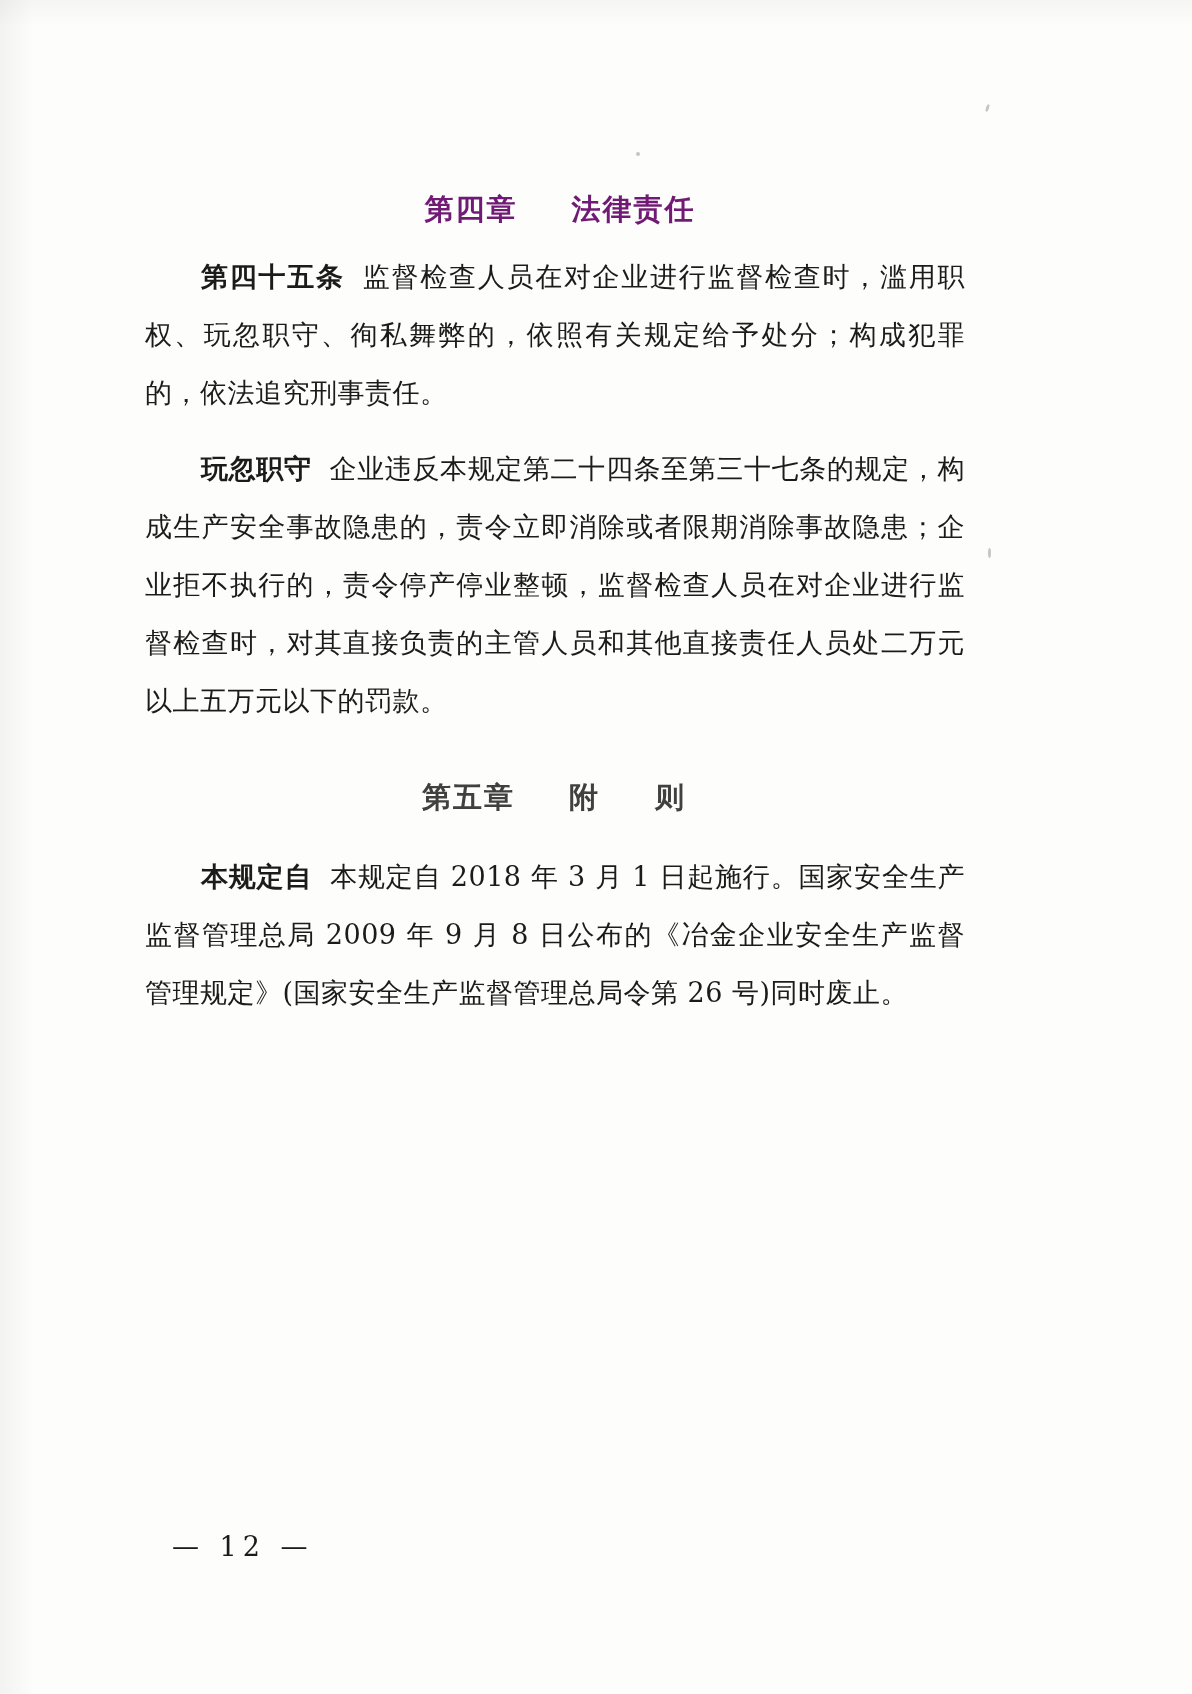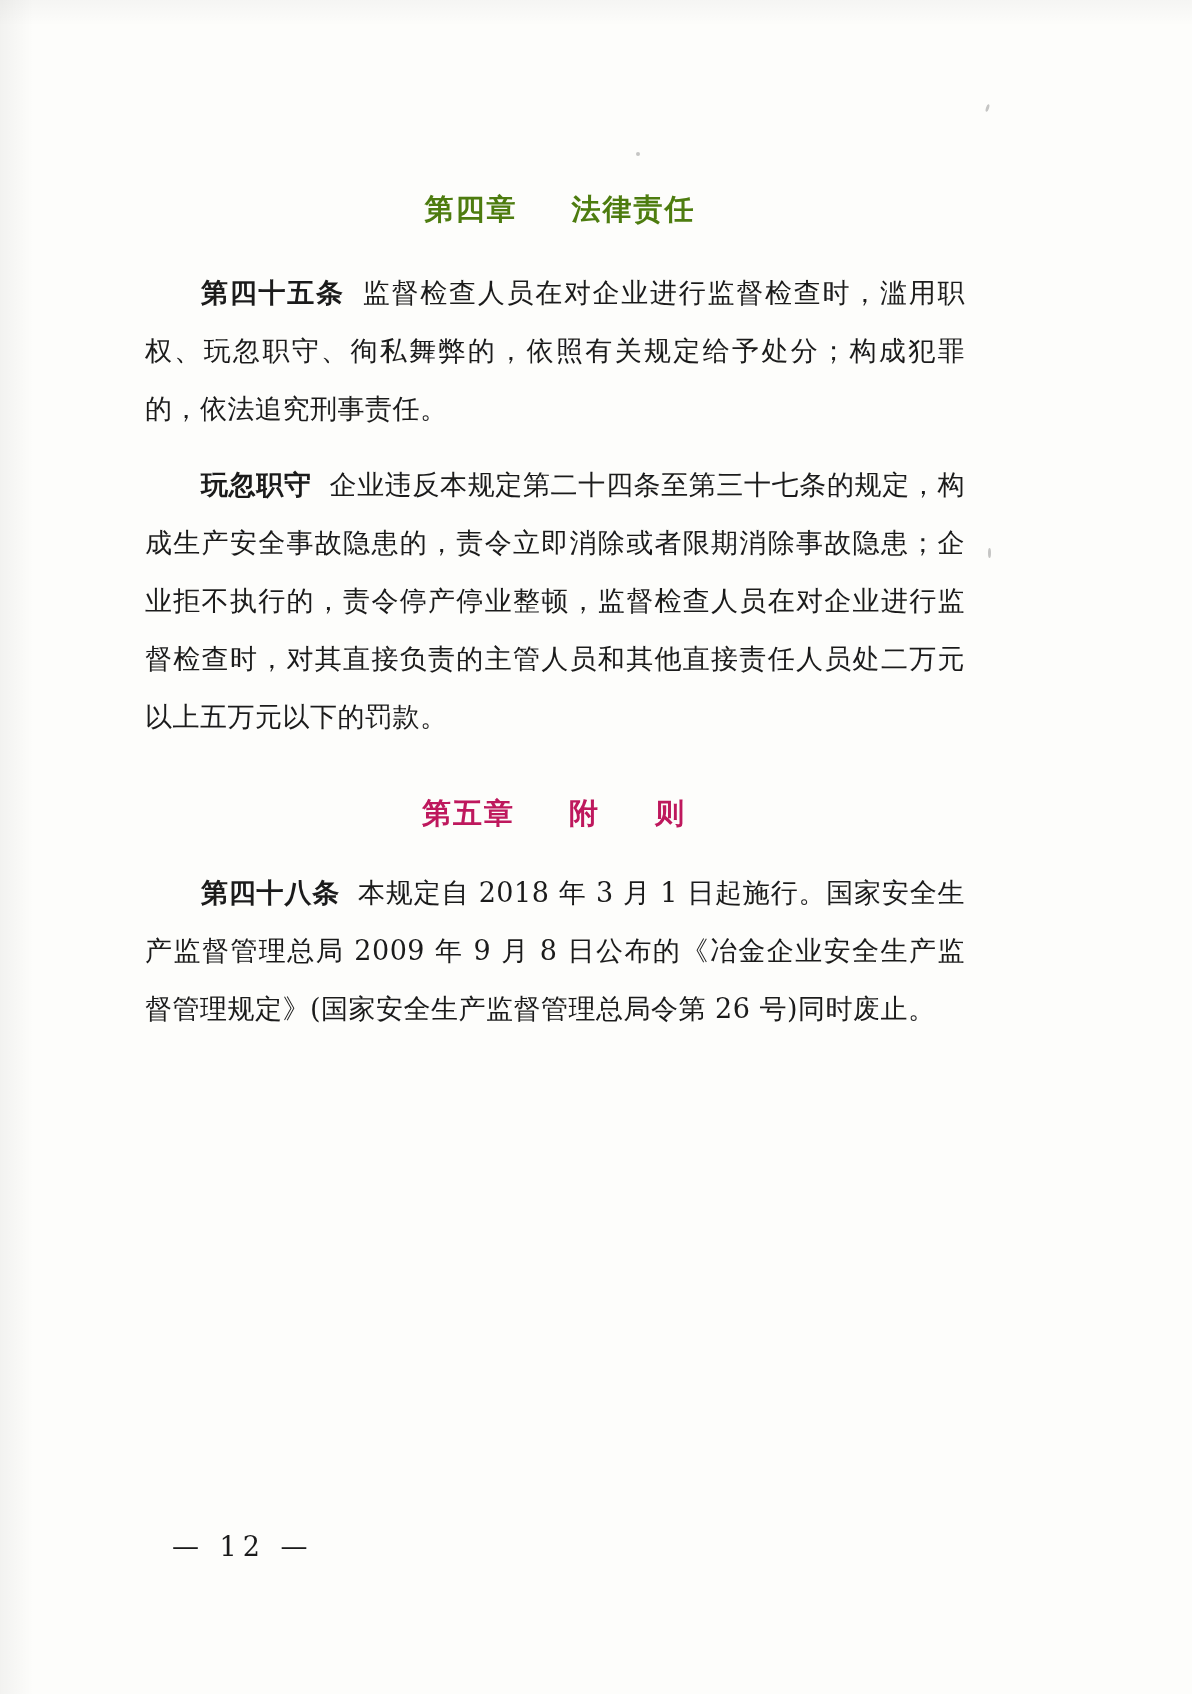--- a/index.html
+++ b/index.html
@@ -30,34 +30,34 @@
     position: absolute;
     left: 145px;
     top: 190px;
     width: 830px;
   }
   .chapter-heading {
     text-align: center;
     font-weight: bold;
     font-size: 29px;
     letter-spacing: 2px;
-    margin: 0 0 34px 0;
-    color: #4d7c0f;
+    margin: 0 0 18px 0;
+    color: #701a75;
   }
   .chapter-heading .gap {
     display: inline-block;
     width: 30px;
   }
   .chapter-heading-2 {
     text-align: center;
     font-weight: bold;
     font-size: 29px;
     letter-spacing: 2px;
     margin: 48px 0 30px 0;
-    color: #be185d;
+    color: #404040;
   }
   .chapter-heading-2 .gap {
     display: inline-block;
     width: 30px;
   }
   .chapter-heading-2 .wide {
     letter-spacing: 14px;
   }
   p.article {
     margin: 0 10px 18px 0;
@@ -115,20 +115,20 @@
     </p>
 
 
     <h2 class="chapter-heading-2">
       <span>第五章</span>
       <span class="gap"></span>
       <span class="wide">附　则</span>
     </h2>
 
     <p class="article">
-      <span class="art-no">第四十八条</span><span>本规定自 2018 年 3 月 1 日起施行。国家安全生产监督管理总局 2009 年 9 月 8 日公布的《冶金企业安全生产监督管理规定》(国家安全生产监督管理总局令第 26 号)同时废止。</span>
+      <span class="art-no">本规定自</span><span>本规定自 2018 年 3 月 1 日起施行。国家安全生产监督管理总局 2009 年 9 月 8 日公布的《冶金企业安全生产监督管理规定》(国家安全生产监督管理总局令第 26 号)同时废止。</span>
     </p>
 
   </div>
 
   <div class="page-number">— 12 —</div>
 
 </div>
 
 </body></html>

